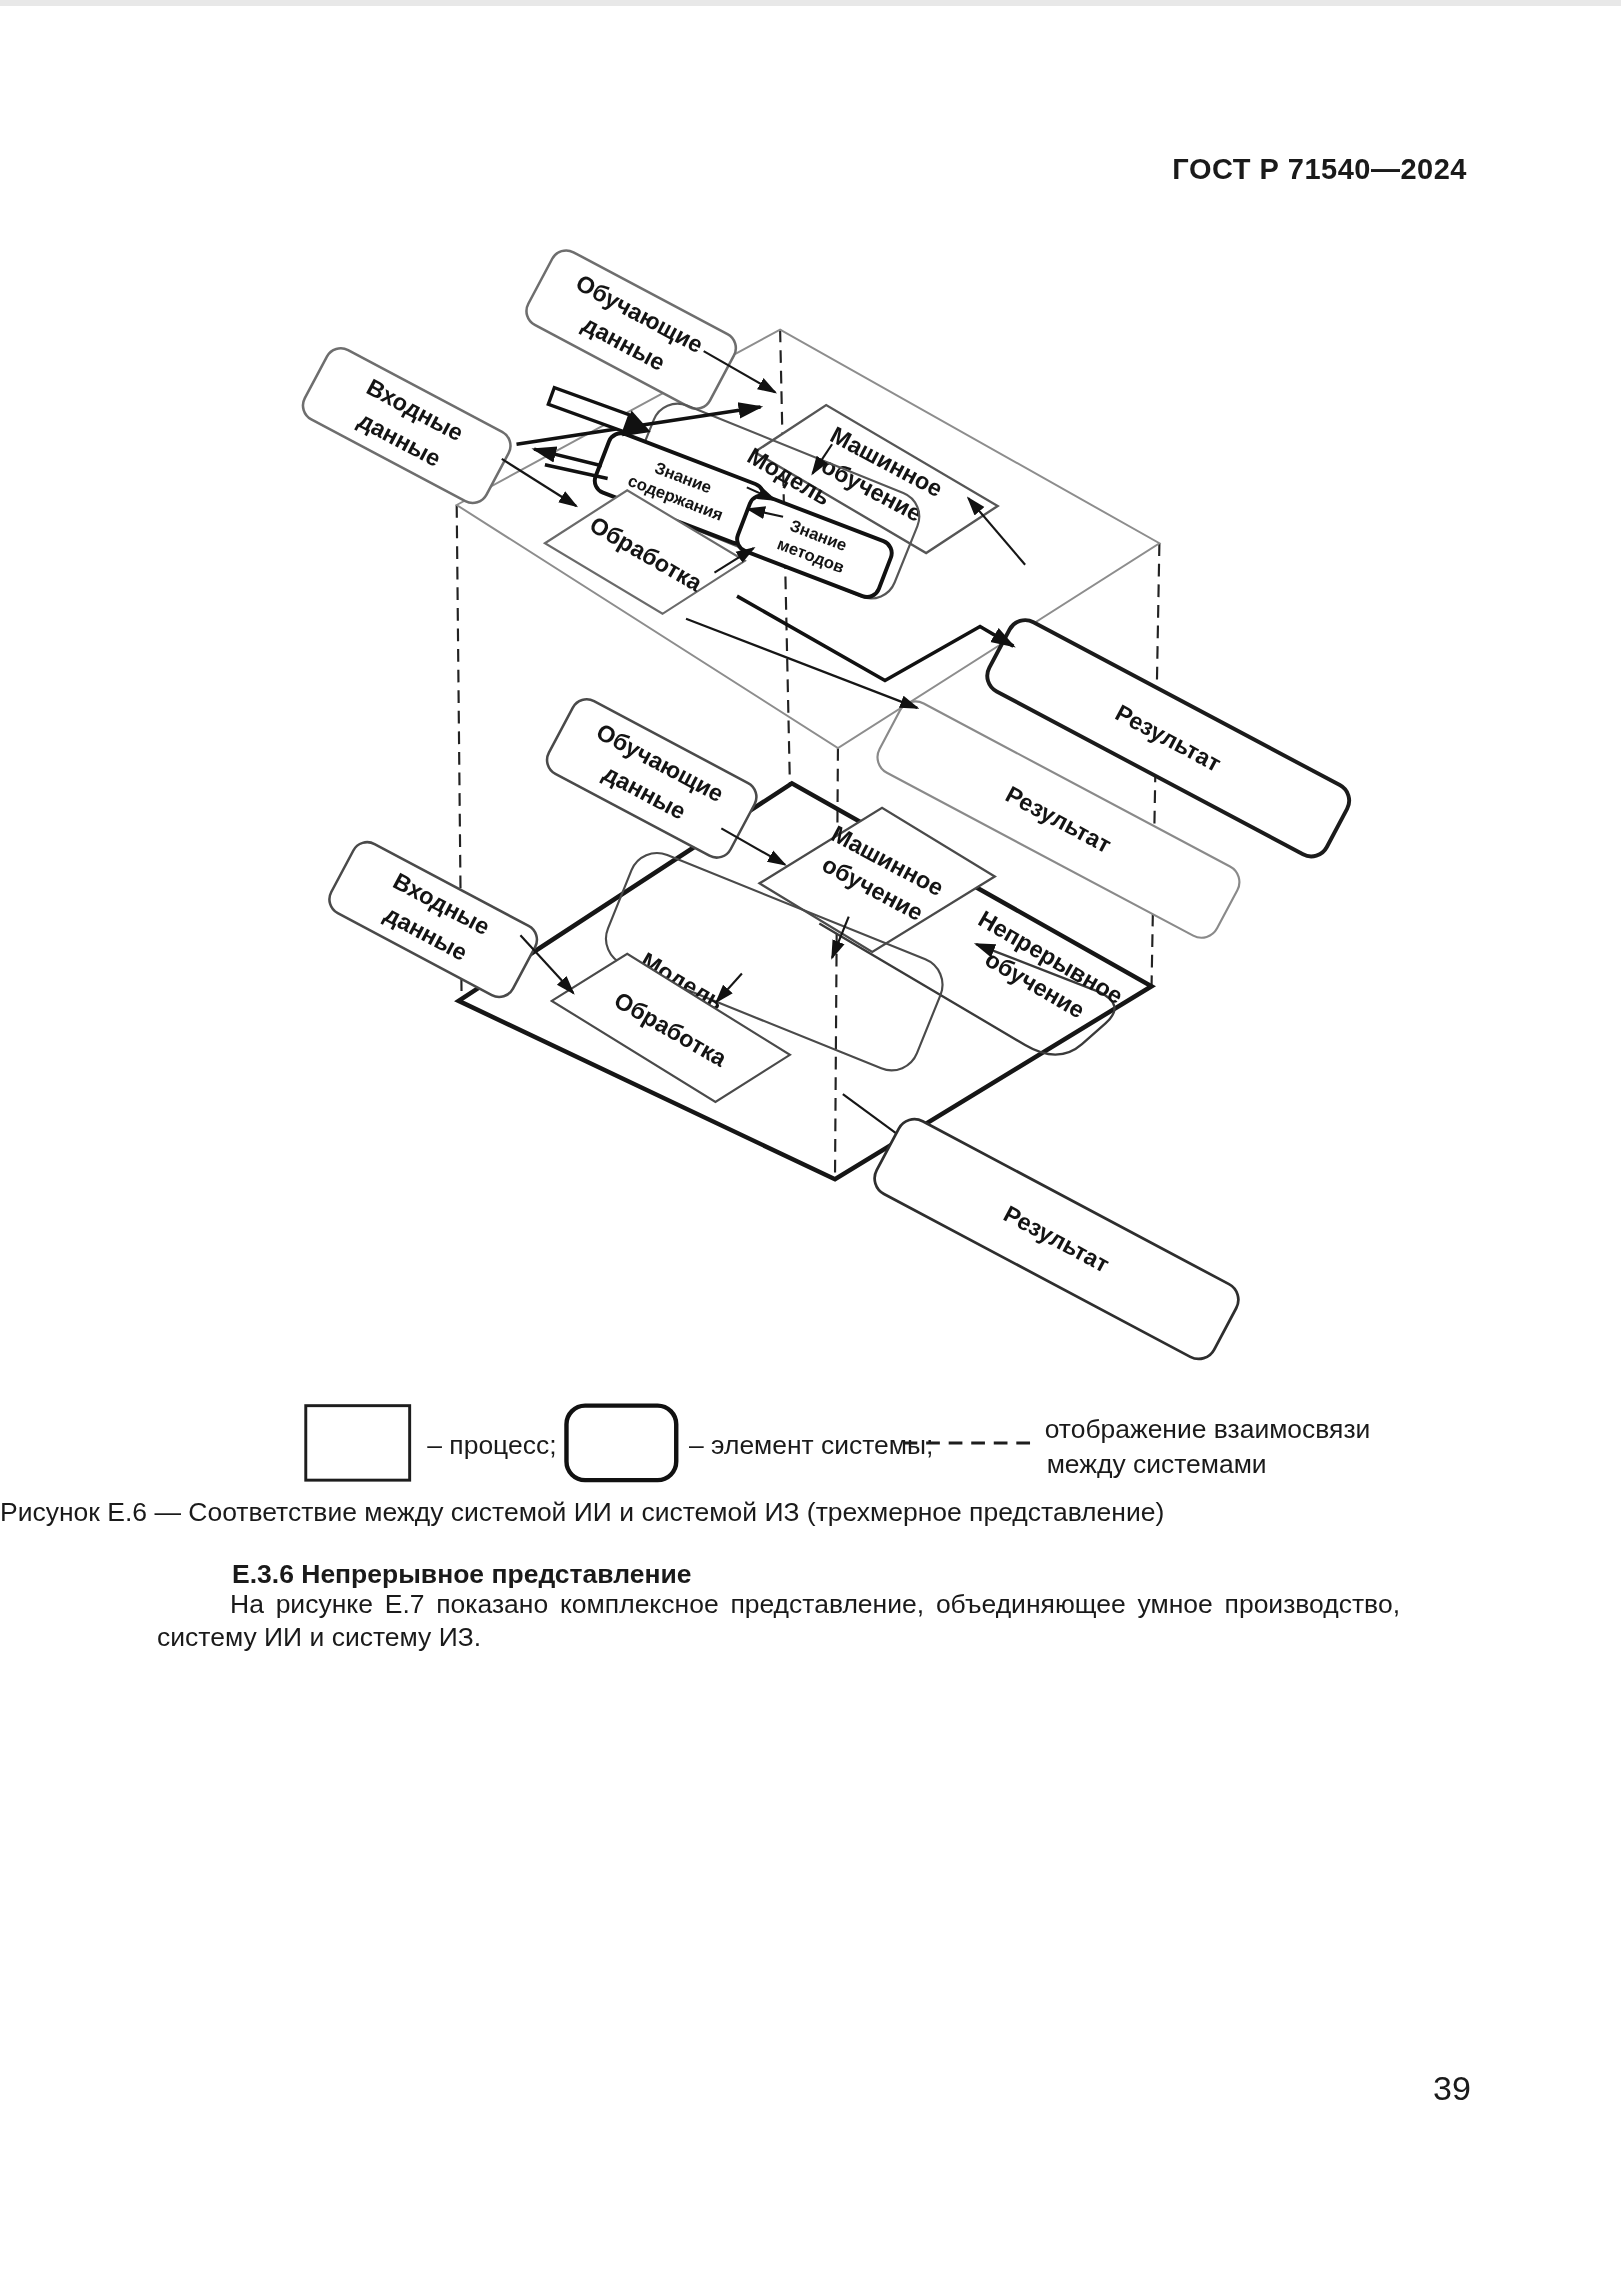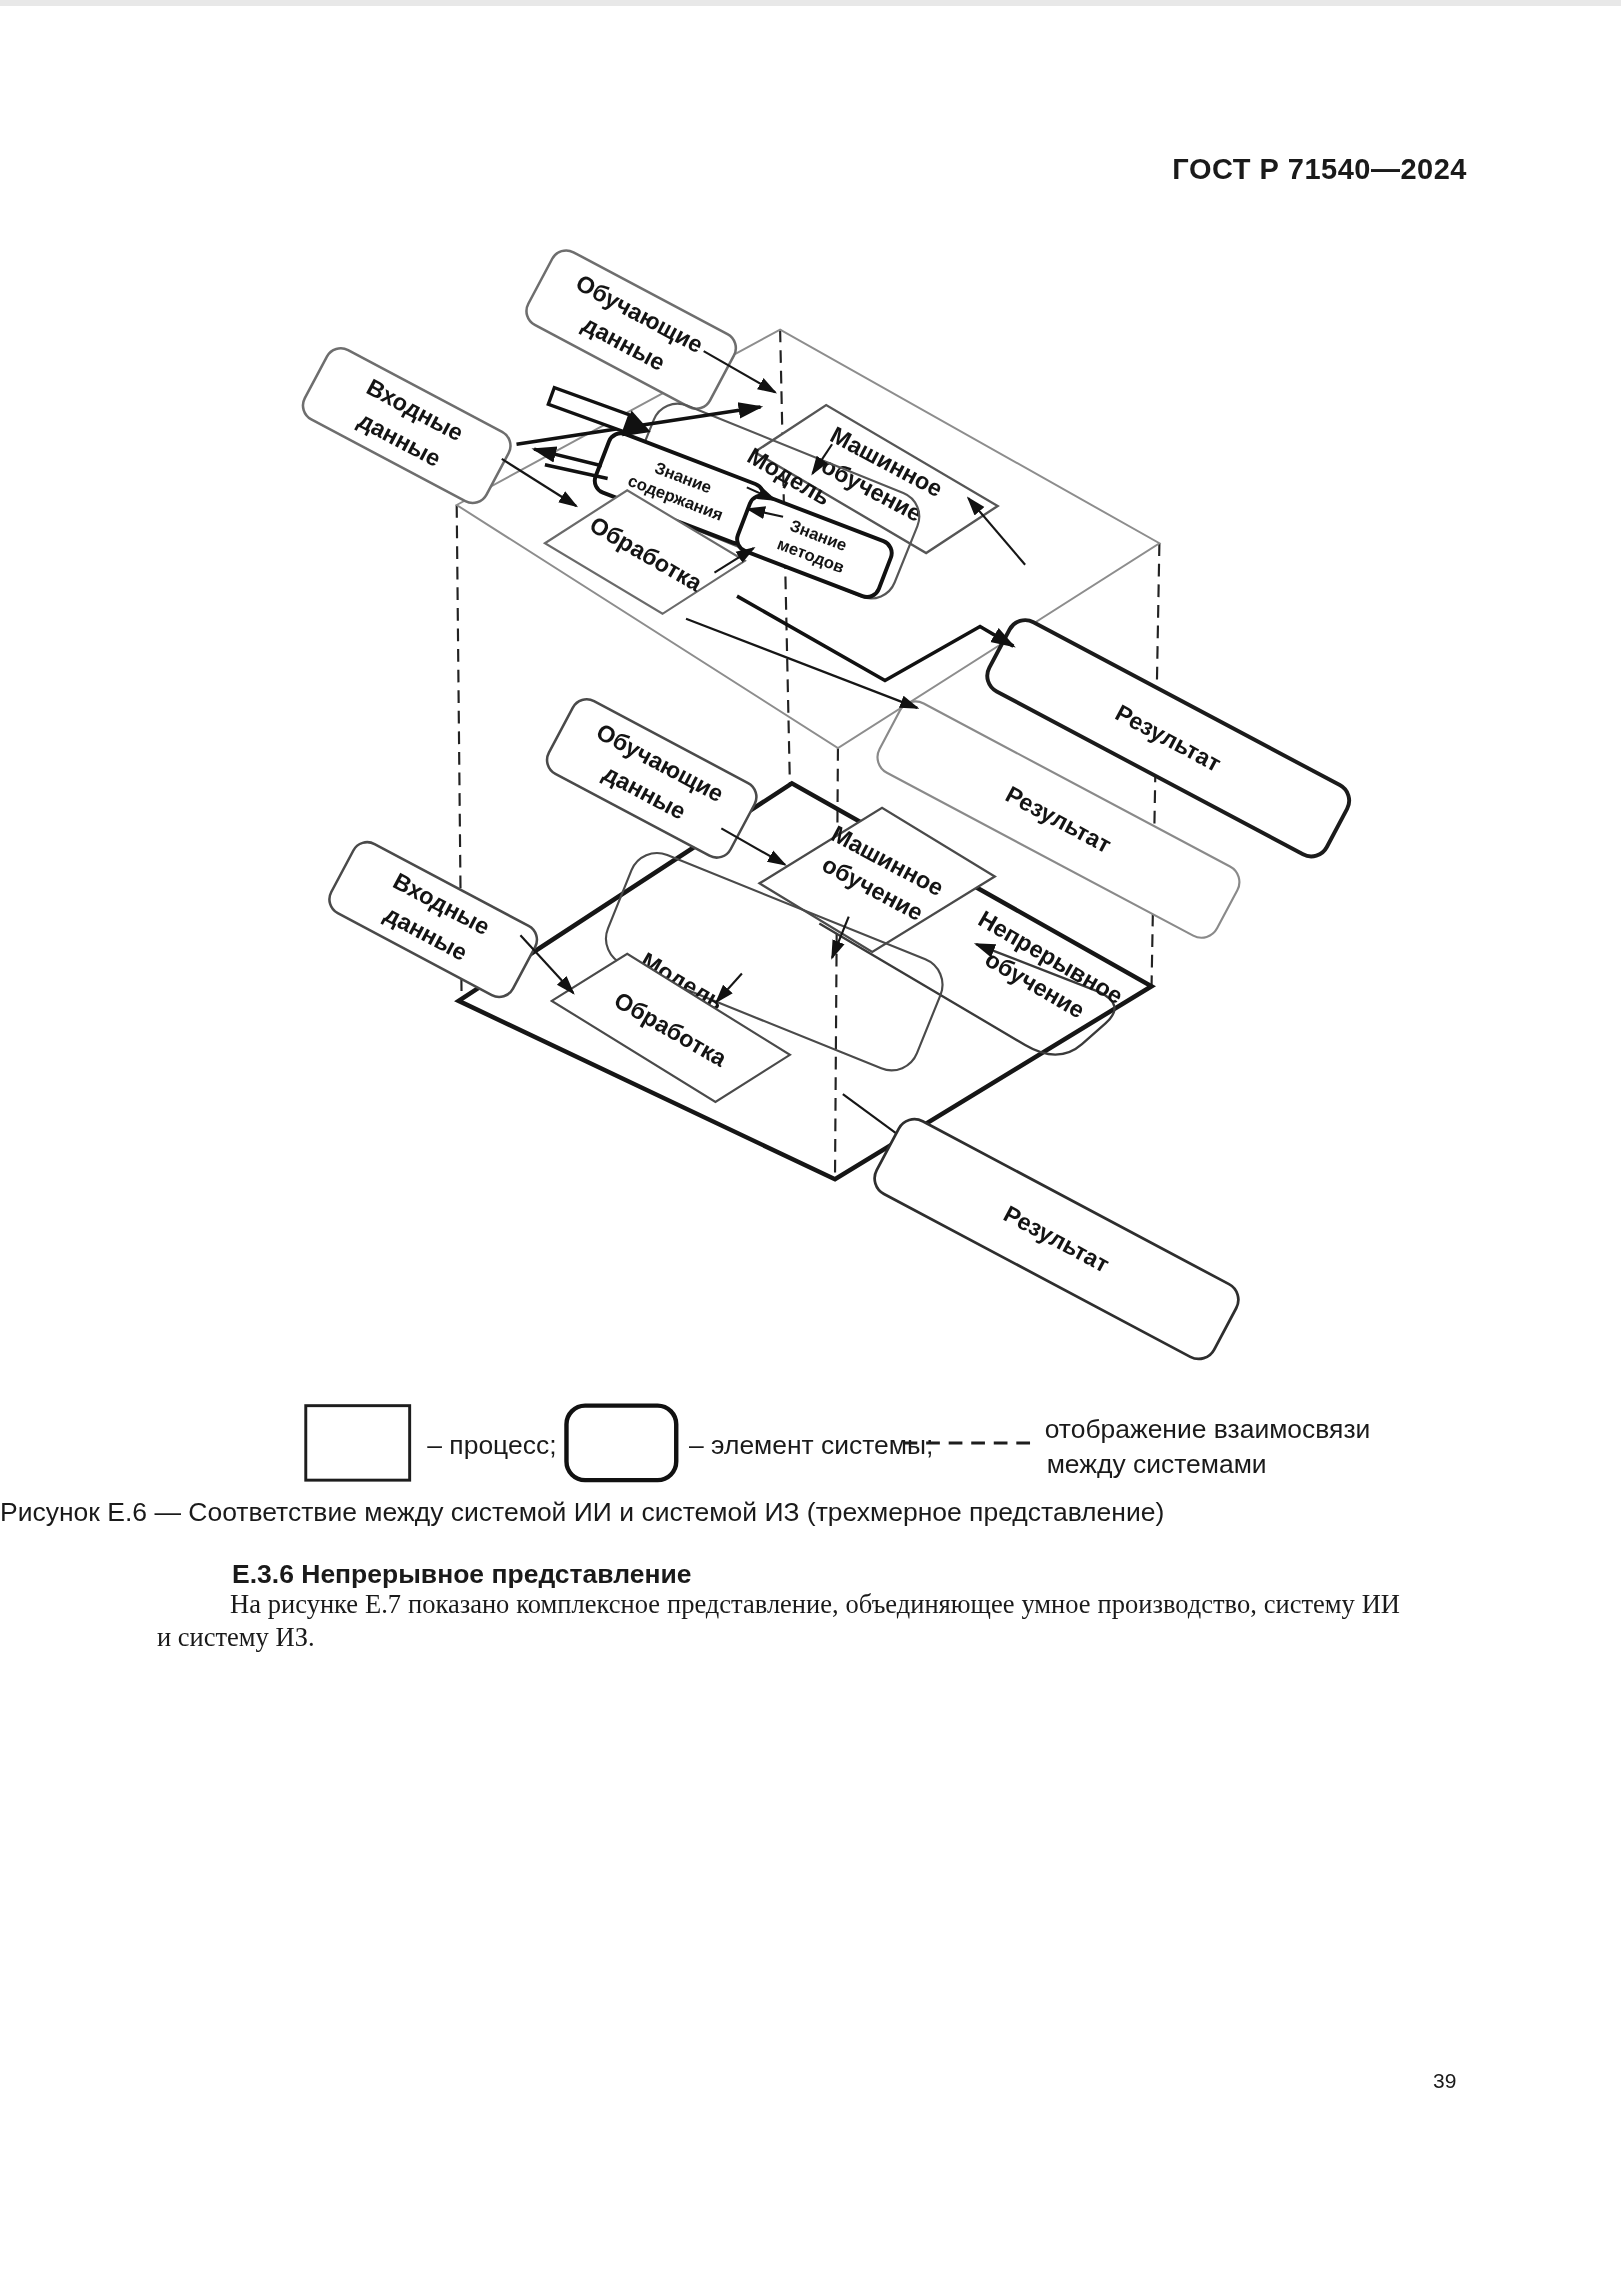--- a/index.html
+++ b/index.html
@@ -15,24 +15,24 @@
   .fig-caption{
     position:absolute;top:1491px;left:0;width:1621px;
     text-align:left;font-size:26.5px;
   }
   .sec-heading{
     position:absolute;top:1553px;left:232px;
     font-size:26.5px;font-weight:bold;
   }
   .body-par{
     position:absolute;top:1582px;left:157px;width:1243px;
-    font-size:26.5px;line-height:33px;text-indent:73px;text-align:justify;font-family:Liberation Serif, serif;
+    font-size:26.5px;line-height:33px;text-indent:73px;text-align:justify;
   }
   .page-num{
-    position:absolute;top:2063px;left:1433px;font-size:21px;text-align:center;
+    position:absolute;top:2063px;left:1433px;font-size:34px;text-align:center;
   }
   svg{position:absolute;top:0;left:0;}
   svg text{font-family:"Liberation Sans", sans-serif;fill:#141414;}
   .dl{font-size:24px;font-weight:bold;text-anchor:middle;}
   .dls{font-size:17px;font-weight:bold;text-anchor:middle;}
   .lg{font-size:27px;font-weight:normal;text-anchor:start;fill:#1a1a1a;}
   .thinline{stroke:#161616;stroke-width:2.2;fill:none;}
   .boldline{stroke:#111;stroke-width:3.6;fill:none;}
   .dash{stroke:#222;stroke-width:2.2;fill:none;stroke-dasharray:13 8;}
 </style>

